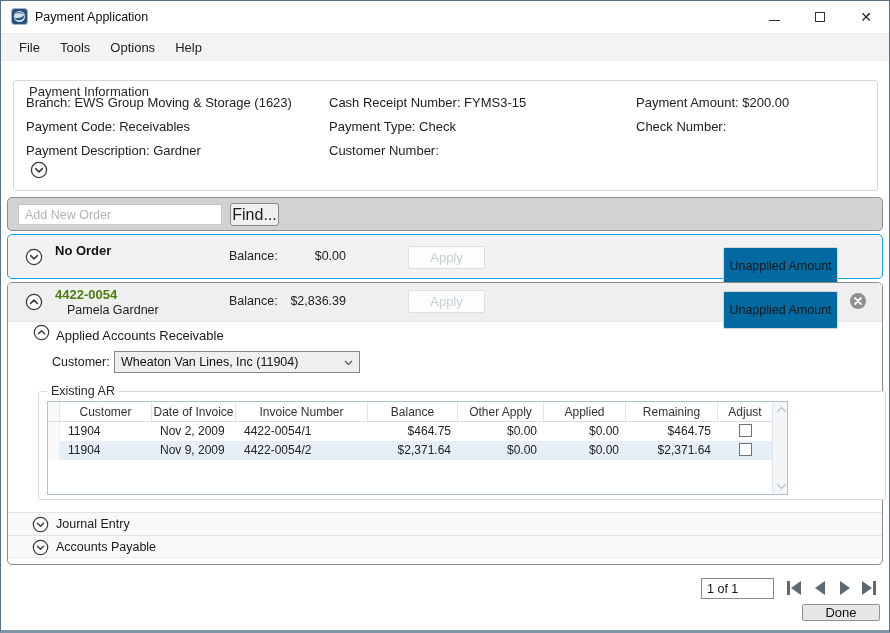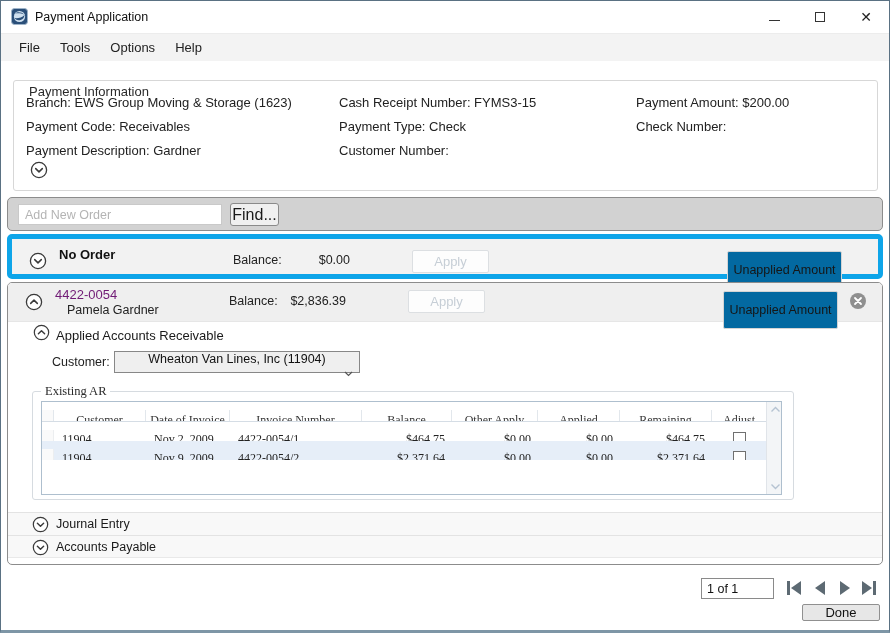--- a/index.html
+++ b/index.html
@@ -22,70 +22,70 @@
   .glyph-close { font-size:14px; color:#222; line-height:1; }
 
   
   .menubar { position:absolute; left:0; top:32px; width:100%; height:28px; background:#f3f3f3; border-top:1px solid #ececec; display:flex; align-items:center; padding-left:8px; }
   .menu-item { font-size:13px; color:#222; padding:0 10px; line-height:28px; }
 
   
   .pi-box { position:absolute; left:12px; top:79px; width:865px; height:111px; border:1px solid #d7d7d7; border-radius:3px; background:#fff; }
   .pi-legend { position:absolute; left:10px; top:-9px; background:#fff; padding:0 5px; font-size:13px; color:#2a2a2a;margin-top:12px; }
   .pi-line { position:absolute; font-size:13px; color:#222; white-space:nowrap; }
-  .pi-c1 { left:12px; } .pi-c2 { left:325px; } .pi-c3 { left:622px; }
+  .pi-c1 { left:12px; } .pi-c2 { left:315px; } .pi-c3 { left:622px; }
   .pi-r1 { top:14px; } .pi-r2 { top:38px; } .pi-r3 { top:62px; }
   .pi-expand { position:absolute; left:16px; top:80px; width:18px; height:18px; background:none; border:none; cursor:pointer; }
   .pi-balance { position:absolute; left:622px; top:76px; font-size:16px; color:#2b2b2b; white-space:nowrap; }
   .pi-balance .bal-val { color:#3d9be9; }
 
   
   .add-bar { position:absolute; left:6px; top:196px; width:876px; height:34px; background:#d2d2d2; border:1px solid #8c8c8c; border-radius:5px; }
   .add-input { position:absolute; left:10px; top:6px; width:204px; height:21px; border:1px solid #c9c9c9; background:#fff; font-size:12.5px; padding:0 6px; color:#222; font-family:"Liberation Sans",sans-serif; }
   .add-input::placeholder { color:#b4b4b4; }
   .find-btn { position:absolute; left:222px; top:5px; width:49px; height:23px; background:#f0f0f0; border:1px solid #8a8a8a; border-radius:3px; font-size:16px; color:#1a1a1a; font-family:"Liberation Sans",sans-serif; }
 
   
-  .no-order { position:absolute; left:6px; top:233px; width:876px; height:45px; background:#f2f2f2; border:5px solid #0ea5e9; border-radius:5px; }
+  .no-order { position:absolute; left:6px; top:233px; width:876px; height:45px; background:#f2f2f2; border:1px solid #0ea5e9; border-radius:5px; }
   .sec-chev { position:absolute; background:none; border:none; padding:0; width:18px; height:18px; cursor:pointer; }
   .no-order .sec-chev { left:17px; top:13px; }
   .sec-title { position:absolute; left:47px; top:8px; font-size:13px; font-weight:bold; color:#111; }
   .bal-label { position:absolute; left:221px; top:14px; font-size:12.5px; color:#222; }
   .bal-amount { position:absolute; left:228px; top:14px; width:110px; text-align:right; font-size:12.5px; color:#222; }
   .apply-btn { position:absolute; left:400px; top:11px; width:77px; height:23px; background:#fdfdfd; border:1px solid #dcdfe2; border-radius:2px; color:#c6ced6; font-size:13px; font-family:"Liberation Sans",sans-serif; }
   .unapplied-btn { position:absolute; left:715px; top:12px; width:115px; height:38px; background:#0369a1; border:1px solid #d4d4d4; border-radius:2px; color:#161616; font-size:12.5px; font-family:"Liberation Sans",sans-serif; }
 
   
   .order-box { position:absolute; left:6px; top:281px; width:876px; height:283px; background:#ffffff; border:1px solid #8c8c8c; border-radius:5px; }
   .order-head { position:absolute; left:0; top:0; width:100%; height:39px; background:#efefef; border-radius:4px 4px 0 0; border-bottom:1px solid #e6e6e6; }
   .order-head .sec-chev { left:17px; top:10px; }
-  .order-num { position:absolute; left:47px; top:4px; font-size:13px; font-weight:normal; color:#701a75; }
+  .order-num { position:absolute; left:47px; top:4px; font-size:13px; font-weight:bold; color:#4d7c0f; }
   .order-cust { position:absolute; left:59px; top:20px; font-size:12.5px; color:#222; }
   .order-head .bal-label { top:11px; }
   .order-head .bal-amount { top:11px; }
   .order-head .apply-btn { top:7px; }
   .order-head .unapplied-btn { top:8px; }
   .close-circle { position:absolute; left:841px; top:9px; width:18px; height:18px; background:none; border:none; padding:0; cursor:pointer; }
 
   .aar-chev { position:absolute; left:24px; top:41px; }
   .aar-title { position:absolute; left:48px; top:45px; font-size:13px; color:#1a1a1a; }
   .cust-label { position:absolute; left:44px; top:72px; font-size:12.5px; color:#222; }
-  .cust-select { position:absolute; left:106px; top:68px; width:246px; height:22px; background:#efefef; border:1px solid #878787; font-size:12.5px; color:#111; display:flex; align-items:center; padding:0 6px;flex-direction:column; }
+  .cust-select { position:absolute; left:106px; top:68px; width:246px; height:22px; background:#efefef; border:1px solid #878787; font-size:12.5px; color:#111; display:flex; align-items:center; padding:0 6px; }
   .cust-select .dd-arrow { margin-left:auto; }
 
-  .ear-box { position:absolute; left:24px; top:108px; width:762px; height:109px; border:1px solid #d6dbe0; border-radius:3px; background:#fff;font-family:Liberation Serif, serif; }
+  .ear-box { position:absolute; left:30px; top:108px; width:848px; height:109px; border:1px solid #d6dbe0; border-radius:3px; background:#fff; }
   .ear-legend { position:absolute; left:8px; top:-8px; background:#fff; padding:0 4px; font-size:12.5px; color:#2a2a2a; }
 
   .ar-table { position:absolute; left:8px; top:9px; width:741px; height:94px; border:1px solid #aebfce; background:#fff; display:flex; }
   .ar-grid { width:724px; }
   .ar-row { display:grid; grid-template-columns:12px 92px 84px 132px 90px 86px 82px 92px 54px; }
   .ar-row.hdr { height:20px; border-bottom:1px solid #d5dde5; }
   .ar-row.body { height:19px; }
   .ar-row.body.alt { background:#e6eef8; }
-  .ar-cell { font-size:12px; color:#222; line-height:19px; overflow:hidden; white-space:nowrap;margin-top:8px; }
+  .ar-cell { font-size:12px; color:#222; line-height:19px; overflow:hidden; white-space:nowrap; }
   .hdr .ar-cell { line-height:20px; text-align:center; color:#333; border-right:1px solid #e2e7ec; }
   .hdr .ar-cell:last-child { border-right:none; }
   .cell-sel { background:#fafafa; border-right:1px solid #eceef0; }
   .cell-left { text-align:left; padding-left:8px; }
   .cell-right { text-align:right; padding-right:7px; }
   .cell-center { text-align:center; }
   .chk { display:inline-block; width:13px; height:13px; border:1px solid #707070; background:#fff; vertical-align:middle; margin-top:-3px; }
   .ar-scroll { width:17px; background:#f3f5f7; border-left:1px solid #e0e4e9; position:relative; }
   .ar-scroll svg { position:absolute; left:3px; }
   .ar-scroll .up { top:4px; } .ar-scroll .dn { bottom:4px; }

